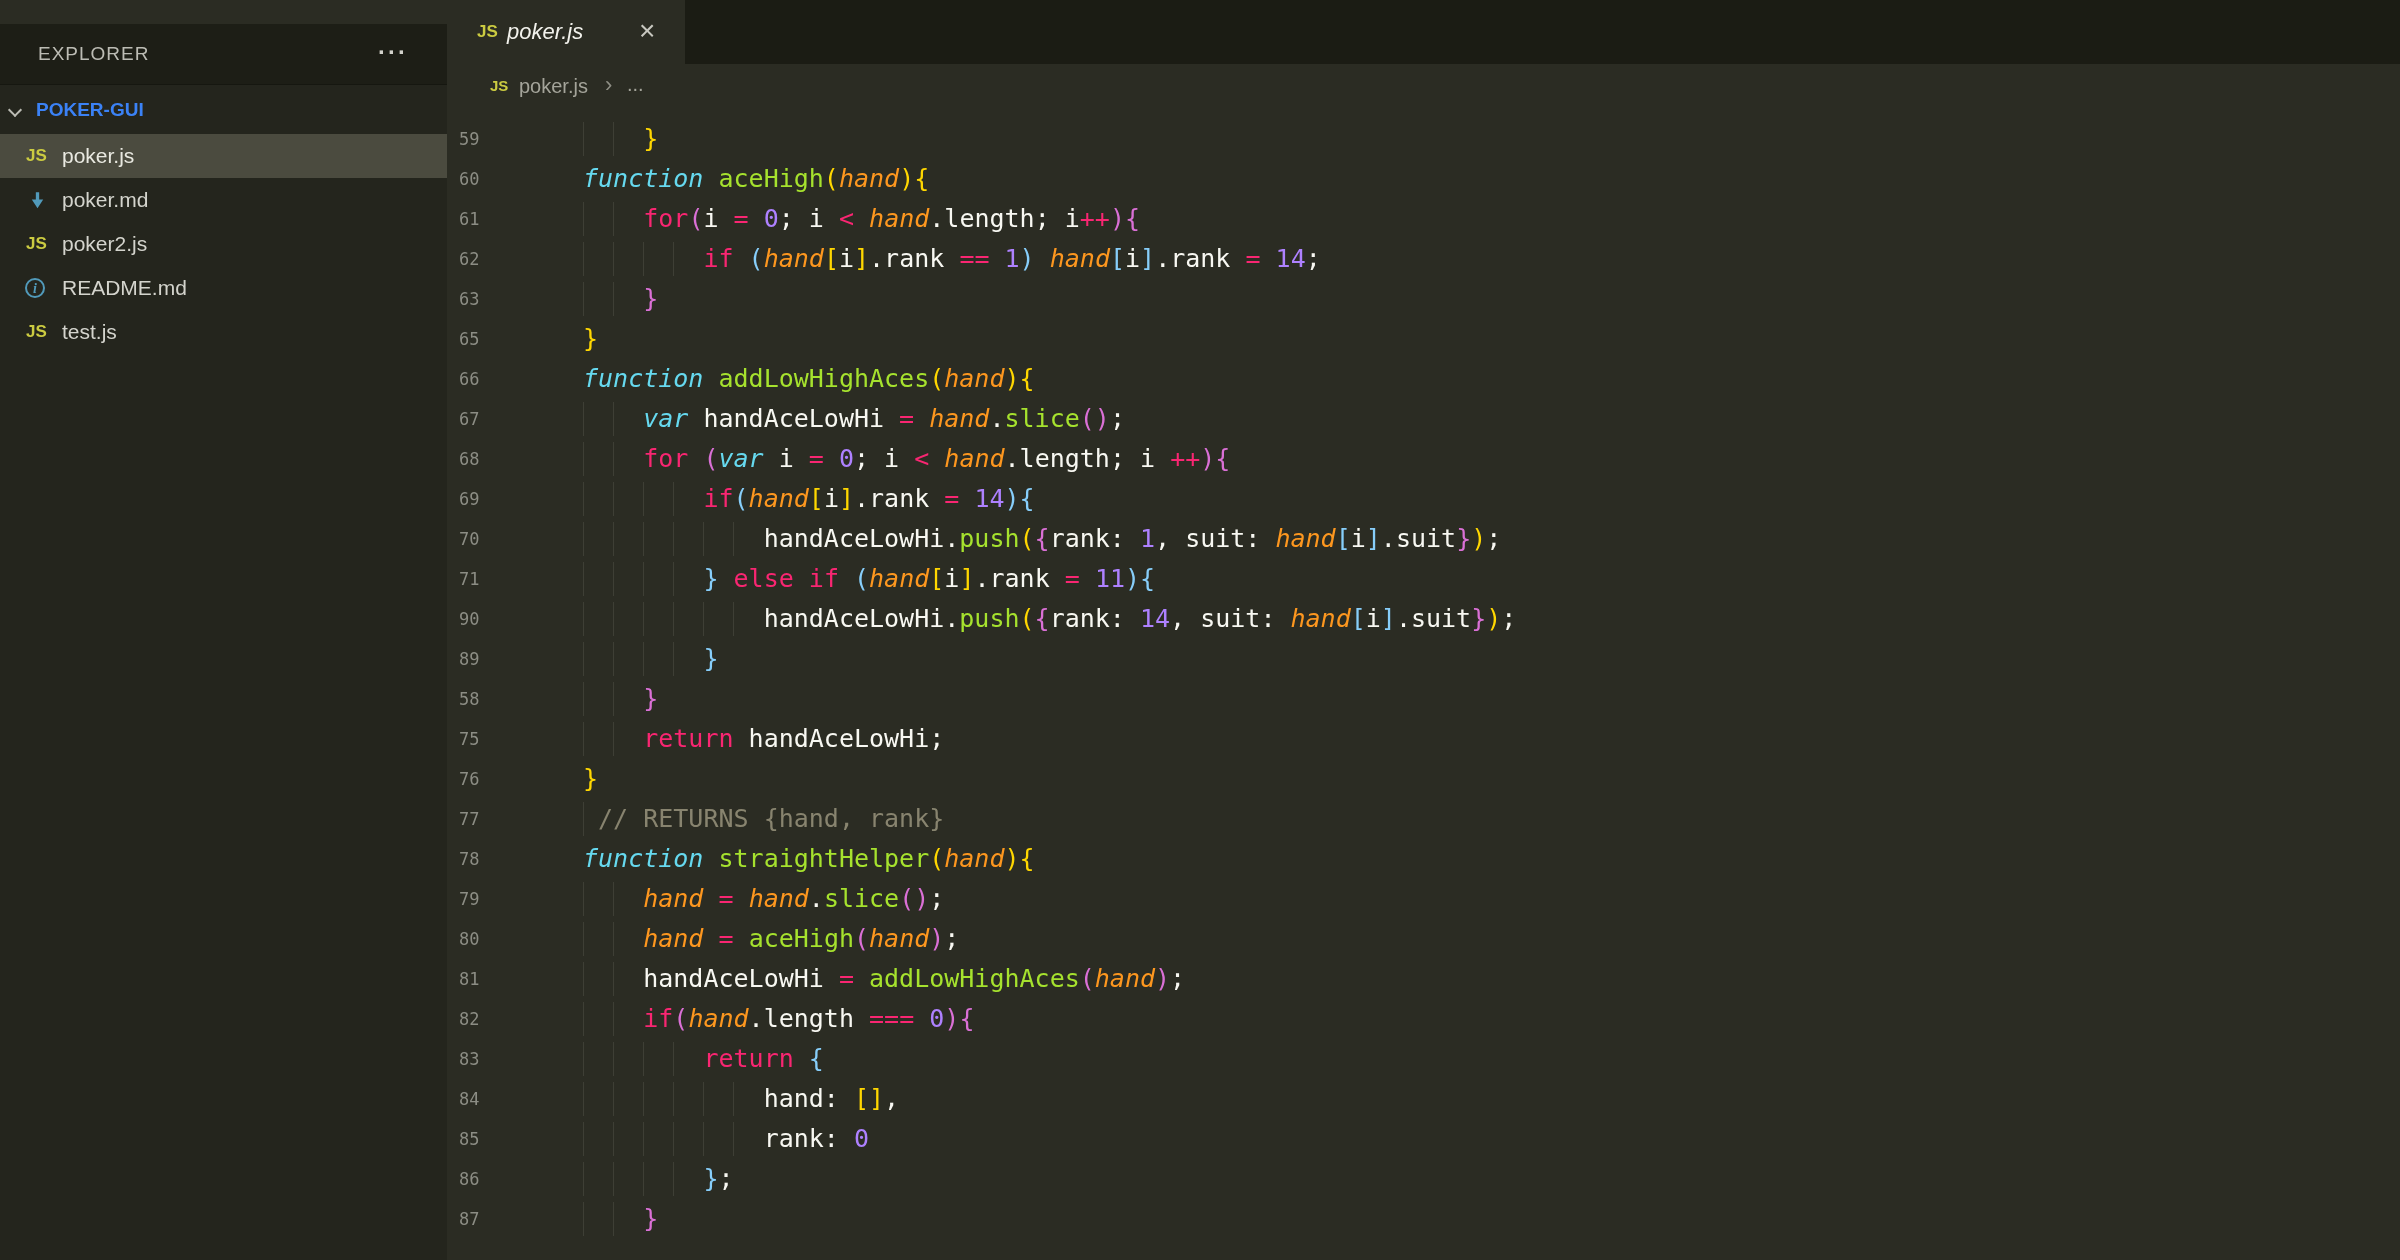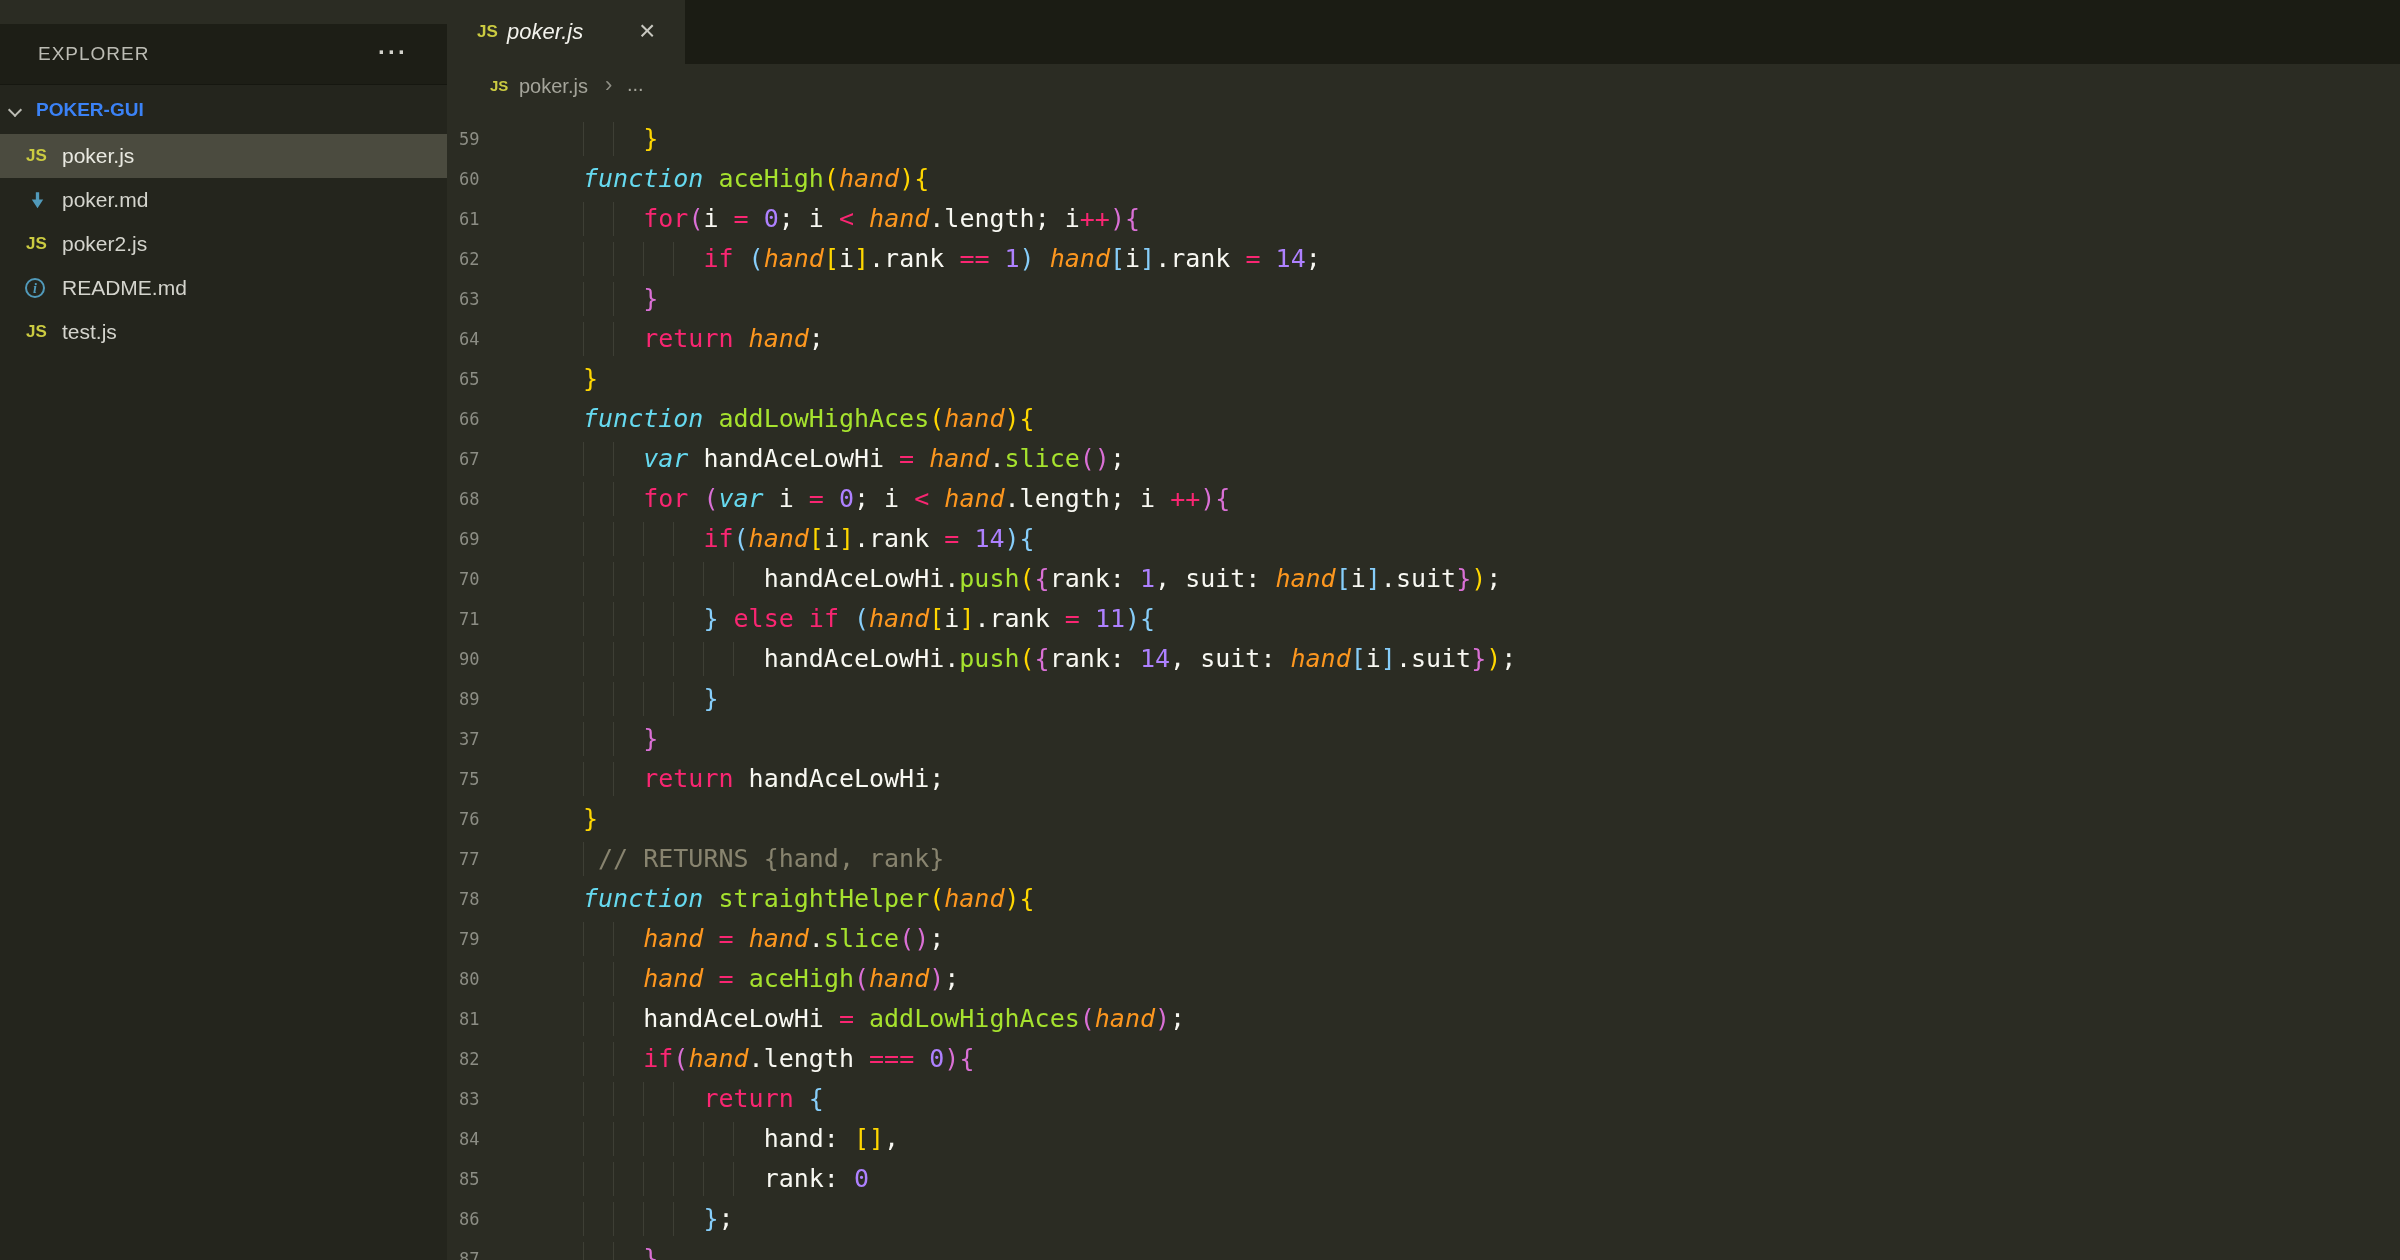--- a/index.html
+++ b/index.html
@@ -138,26 +138,20 @@
           <span class="guide" style="left: 226.24px;"></span>
           <span class="lcontent"><span>        </span><span class="tk-p">if</span><span class="tk-w"> </span><span class="tk-b3">(</span><span class="tk-o">hand</span><span class="tk-b1">[</span><span class="tk-w">i</span><span class="tk-b1">]</span><span class="tk-w">.rank </span><span class="tk-p">==</span><span class="tk-w"> </span><span class="tk-n">1</span><span class="tk-b3">)</span><span class="tk-w"> </span><span class="tk-o">hand</span><span class="tk-b3">[</span><span class="tk-w">i</span><span class="tk-b3">]</span><span class="tk-w">.rank </span><span class="tk-p">=</span><span class="tk-w"> </span><span class="tk-n">14</span><span class="tk-w">;</span></span>
         </div>
         <div class="line">
           <span class="lnum">63</span>
           <span class="guide" style="left: 136px;"></span>
           <span class="guide" style="left: 166.08px;"></span>
           <span class="lcontent"><span>    </span><span class="tk-b2">}</span></span>
         </div>
         <div class="line">
-          <span class="lnum">64</span>
-          <span class="guide" style="left: 136px;"></span>
-          <span class="guide" style="left: 166.08px;"></span>
-          <span class="lcontent"><span>    </span><span class="tk-p">return</span><span class="tk-w"> </span><span class="tk-o">hand</span><span class="tk-w">;</span></span>
-        </div>
-        <div class="line">
           <span class="lnum">65</span>
           <span class="lcontent"><span></span><span class="tk-b1">}</span></span>
         </div>
         <div class="line">
           <span class="lnum">66</span>
           <span class="lcontent"><span></span><span class="tk-c">function</span><span class="tk-w"> </span><span class="tk-g">addLowHighAces</span><span class="tk-b1">(</span><span class="tk-o">hand</span><span class="tk-b1">)</span><span class="tk-b1">{</span></span>
         </div>
         <div class="line">
           <span class="lnum">67</span>
           <span class="guide" style="left: 136px;"></span>
@@ -208,21 +202,21 @@
         </div>
         <div class="line">
           <span class="lnum">89</span>
           <span class="guide" style="left: 136px;"></span>
           <span class="guide" style="left: 166.08px;"></span>
           <span class="guide" style="left: 196.16px;"></span>
           <span class="guide" style="left: 226.24px;"></span>
           <span class="lcontent"><span>        </span><span class="tk-b3">}</span></span>
         </div>
         <div class="line">
-          <span class="lnum">37</span>
+          <span class="lnum">58</span>
           <span class="guide" style="left: 136px;"></span>
           <span class="guide" style="left: 166.08px;"></span>
           <span class="lcontent"><span>    </span><span class="tk-b2">}</span></span>
         </div>
         <div class="line">
           <span class="lnum">75</span>
           <span class="guide" style="left: 136px;"></span>
           <span class="guide" style="left: 166.08px;"></span>
           <span class="lcontent"><span>    </span><span class="tk-p">return</span><span class="tk-w"> handAceLowHi</span><span class="tk-w">;</span></span>
         </div>

